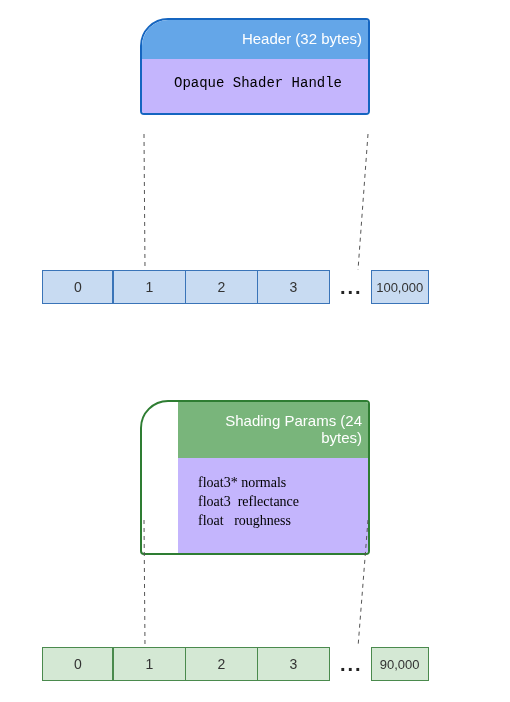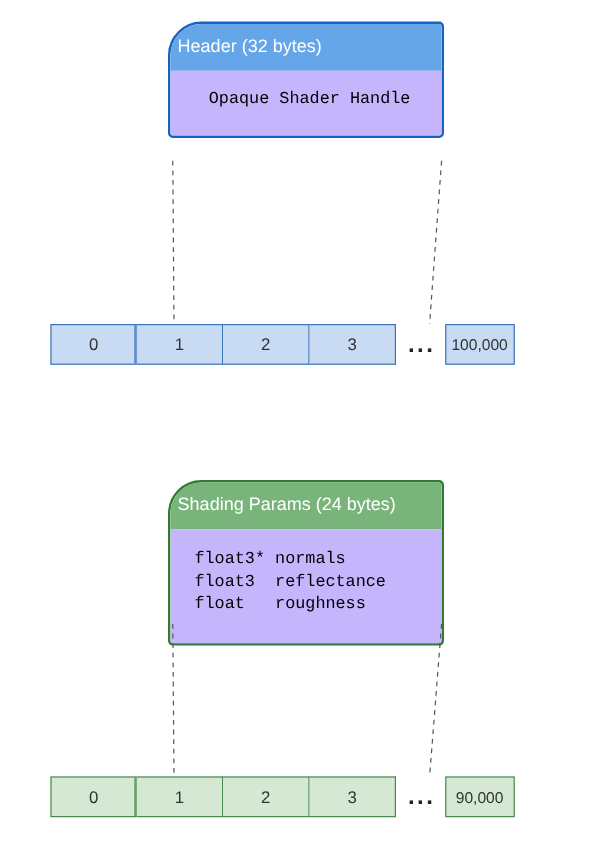--- a/index.html
+++ b/index.html
@@ -20,31 +20,31 @@
   .callout {
     position: absolute;
     width: 230px;
     border: 2px solid;
     border-radius: 28px 4px 4px 4px;
     overflow: hidden;
     background: #fff;
   }
   .callout-header {
     color: #fff;
-    text-align: left;
+    text-align: right;
     font-size: 15px;
     padding: 10px 6px 12px 6px;
   }
   .callout-body {
     background: #c4b5fd;
     padding: 16px 14px 22px 20px;
     font-size: 14px;
   }
   .callout-body.center { text-align: center; font-family: 'Courier New', monospace; }
-  .callout-body.mono { font-family: Liberation Mono, monospace; white-space: pre; line-height: 1.35; }
+  .callout-body.mono { font-family: Liberation Serif, serif; white-space: pre; line-height: 1.35; }
   .array-row {
     position: absolute;
     display: flex;
     align-items: center;
   }
   .cell {
     width: 72px;
     height: 34px;
     display: flex;
     align-items: center;
@@ -72,21 +72,21 @@
   svg.connector {
     position: absolute;
     pointer-events: none;
   }
   
   .blue .callout { border-color: #1565c0; }
   .blue .callout-header { background: #64a6e8; }
   .blue .cell, .blue .last-cell { background: #c8dbf2; border-color: #3a74b8; color: #333; }
   .blue line { stroke: #555; }
   
-  .green .callout { border-color: #2e7d32; }
+  .green .callout { border-color: #2e7d32; padding-left: 36px; }
   .green .callout-header { background: #79b57b; }
   .green .cell, .green .last-cell { background: #d4e8d4; border-color: #4a8a4d; color: #333; }
 </style>
 </head>
 <body>
 
 <div class="diagram-block blue" style="top:0; height:330px;">
   <div class="callout" style="left:140px; top:18px;">
     <div class="callout-header">Header (32 bytes)</div>
     <div class="callout-body center">Opaque Shader Handle</div>

